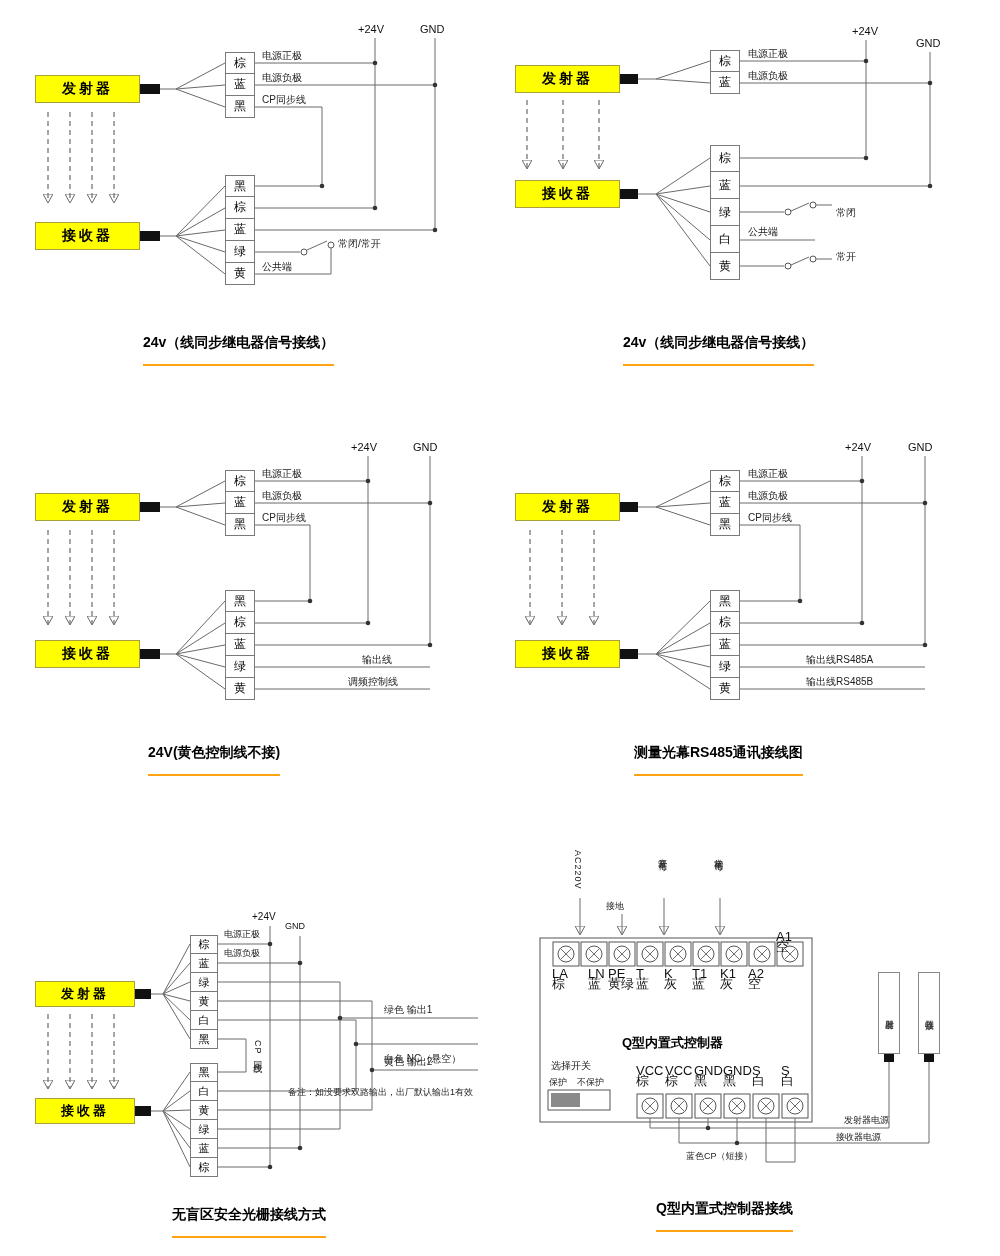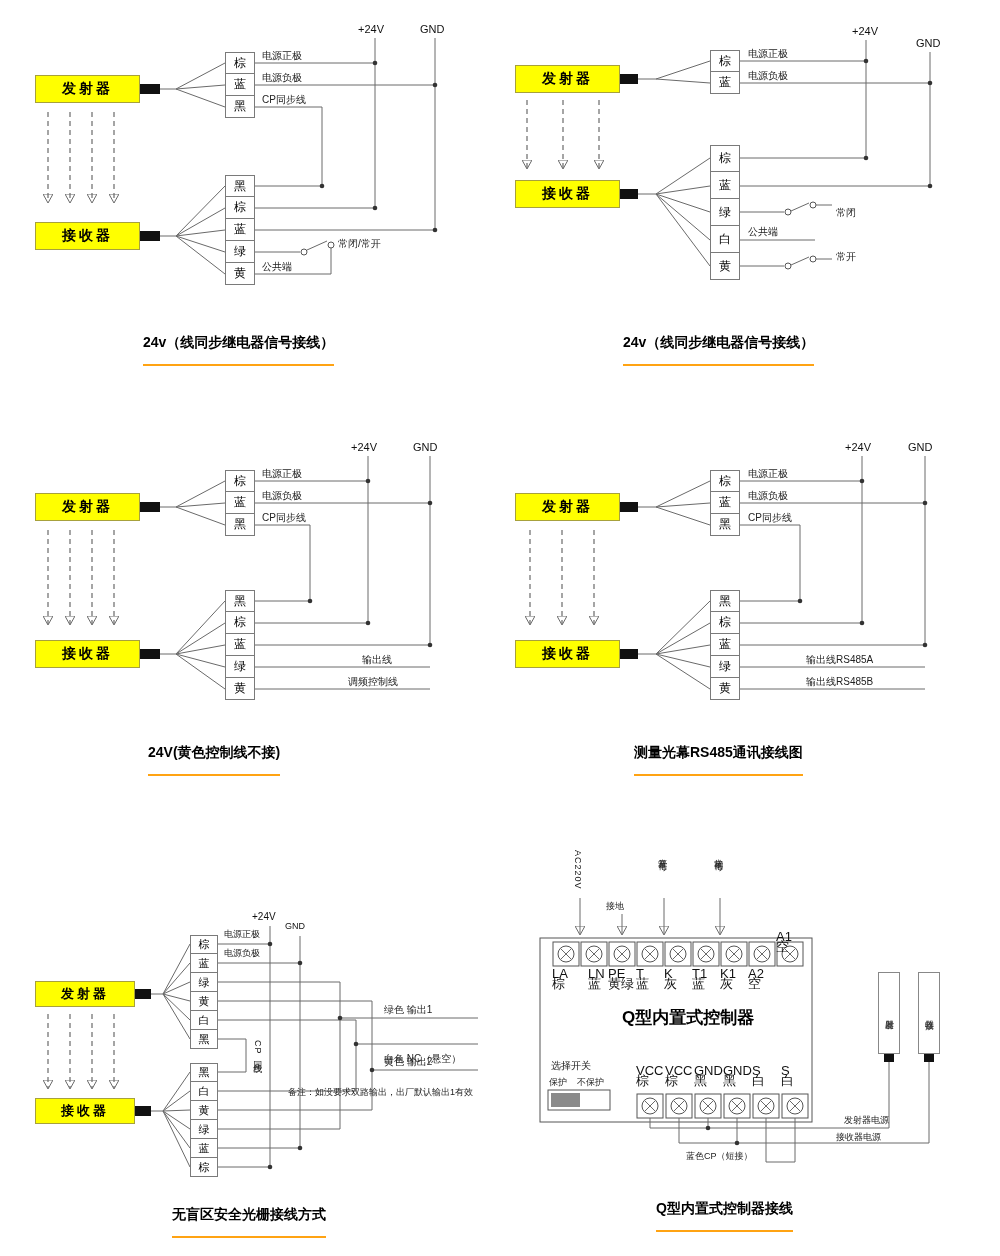--- a/index.html
+++ b/index.html
@@ -33,21 +33,21 @@
          padding-bottom:12px; border-bottom:2px solid #ffa313; z-index:2; }
   .note { position:absolute; left:30px; top:803px; font-size:14px; white-space:nowrap; z-index:2; }
   .note b { color:#f60; font-size:16px; font-weight:bold; }
   .vlab { position:absolute; writing-mode:vertical-rl; text-orientation:mixed; font-size:9px;
           color:#222; letter-spacing:1px; line-height:1.2; z-index:2; }
   .vdev { position:absolute; width:22px; height:82px; border:1px solid #888; background:#fff;
           display:flex; align-items:center; justify-content:center; writing-mode:vertical-rl;
           text-orientation:upright; font-size:9px; color:#333; z-index:2; }
   .tl { position:absolute; width:28px; font-size:13px; line-height:10px; 
         white-space:pre-line; color:#111; z-index:2; }
-  .ctl { position:absolute; font-size:17px; font-weight:bold; white-space:nowrap; z-index:2; }
+  .ctl { position:absolute; font-size:13px; font-weight:bold; white-space:nowrap; z-index:2;margin-top:28px; }
   .sw { position:absolute; font-size:9px; color:#222; white-space:nowrap; z-index:2; }
   .sw.s10 { font-size:10px; }
 </style>
 </head>
 <body>
 
 <div id="canvas">
 
 <svg id="wires" width="1000" height="1256">
   <defs>

